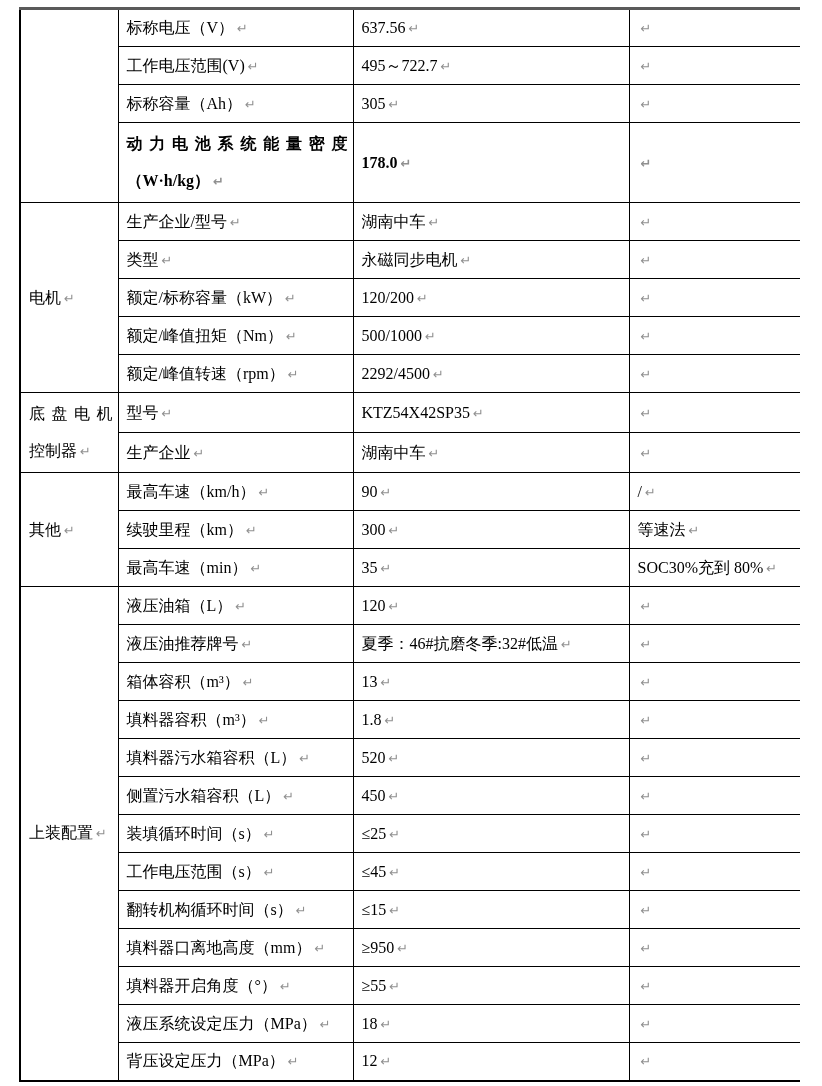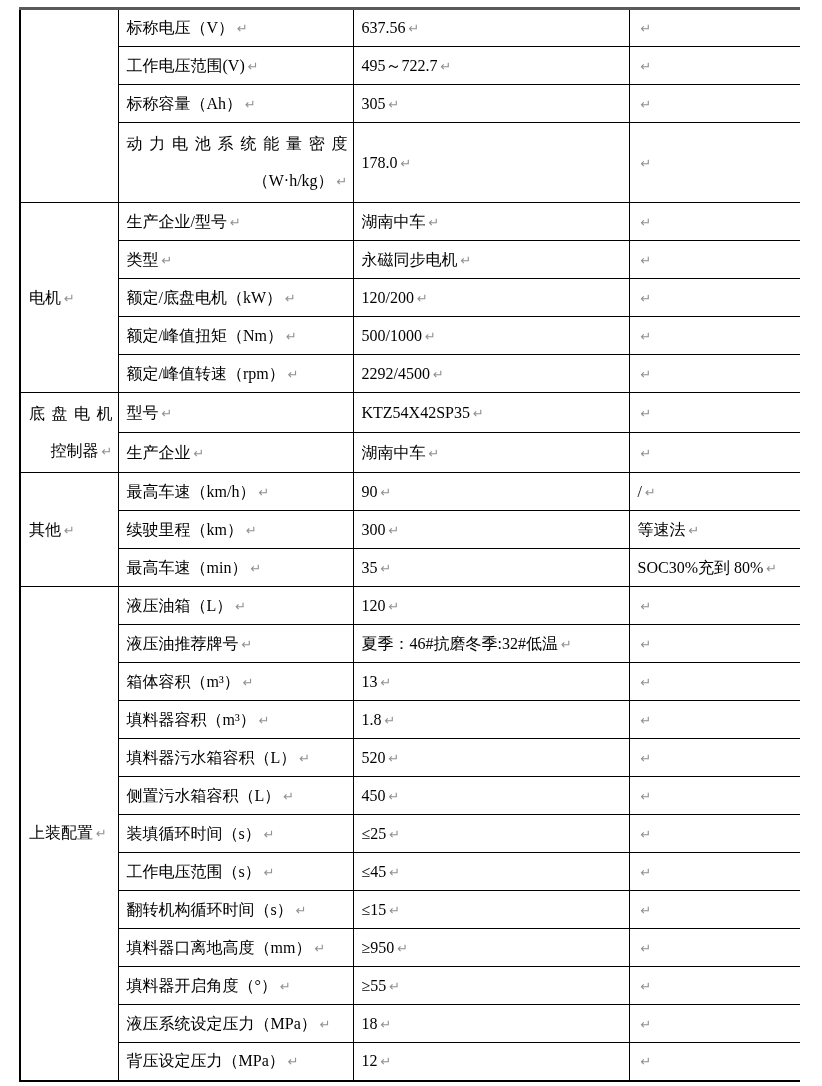--- a/index.html
+++ b/index.html
@@ -18,33 +18,33 @@
     top:7px;
     width:786px;
     border-collapse:collapse;
     table-layout:fixed;
     border-left:2px solid #000;
     border-right:2px solid #000;
     border-bottom:2px solid #000;
     border-top:3px solid #5a5a5a;
   }
   .spec-table tr{height:38px;}
-  .spec-table tr.tall{height:76px;}
+  .spec-table tr.tall{height:76px;font-weight:bold;}
   .spec-table td{
     border:1px solid #000;
     vertical-align:middle;
     font-size:16px;
     line-height:1.25;
     padding:2px 5px 2px 8px;
     overflow:hidden;
     white-space:nowrap;
   }
   .col-category{white-space:normal;}
   .col-param{white-space:normal;}
-  .line{display:block;line-height:37px;white-space:normal;text-align:right;}
+  .line{display:block;line-height:37px;white-space:normal;}
   .justify{text-align:justify;text-align-last:justify;}
   .pilcrow{
     color:#909090;
     font-family:"DejaVu Sans","Liberation Sans",sans-serif;
     font-size:13px;
     margin-left:3px;
     vertical-align:baseline;
   }
 </style>
 </head>
@@ -88,21 +88,21 @@
           <td class="col-param"><span>生产企业/型号</span><span class="pilcrow">↵</span></td>
           <td class="col-value"><span>湖南中车</span><span class="pilcrow">↵</span></td>
           <td class="col-remark"><span class="pilcrow">↵</span></td>
         </tr>
         <tr>
           <td class="col-param"><span>类型</span><span class="pilcrow">↵</span></td>
           <td class="col-value"><span>永磁同步电机</span><span class="pilcrow">↵</span></td>
           <td class="col-remark"><span class="pilcrow">↵</span></td>
         </tr>
         <tr>
-          <td class="col-param"><span>额定/底盘电机（kW）</span><span class="pilcrow">↵</span></td>
+          <td class="col-param"><span>额定/标称容量（kW）</span><span class="pilcrow">↵</span></td>
           <td class="col-value"><span>120/200</span><span class="pilcrow">↵</span></td>
           <td class="col-remark"><span class="pilcrow">↵</span></td>
         </tr>
         <tr>
           <td class="col-param"><span>额定/峰值扭矩（Nm）</span><span class="pilcrow">↵</span></td>
           <td class="col-value"><span>500/1000</span><span class="pilcrow">↵</span></td>
           <td class="col-remark"><span class="pilcrow">↵</span></td>
         </tr>
         <tr>
           <td class="col-param"><span>额定/峰值转速（rpm）</span><span class="pilcrow">↵</span></td>

